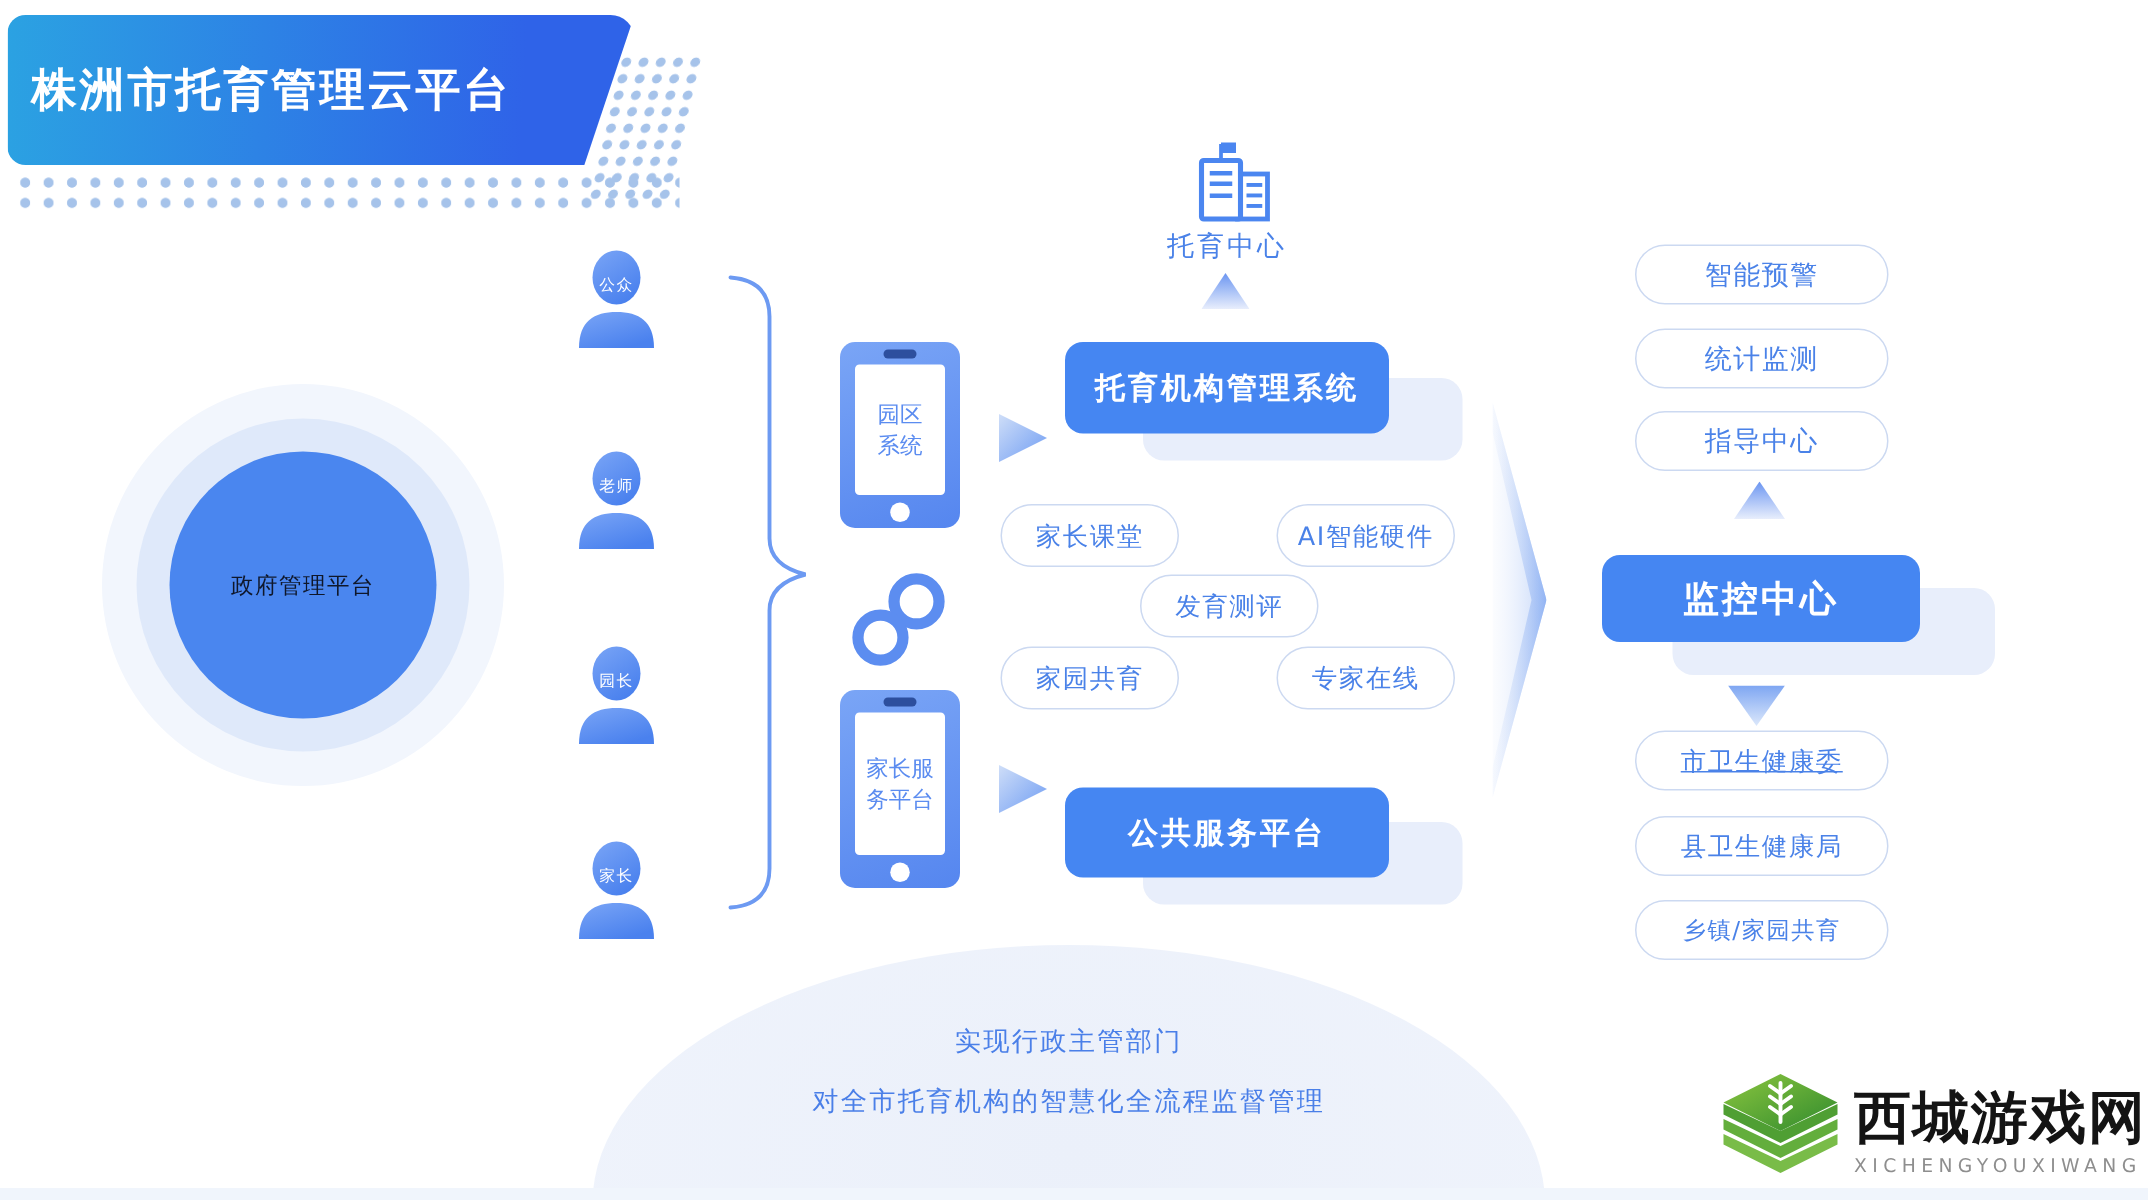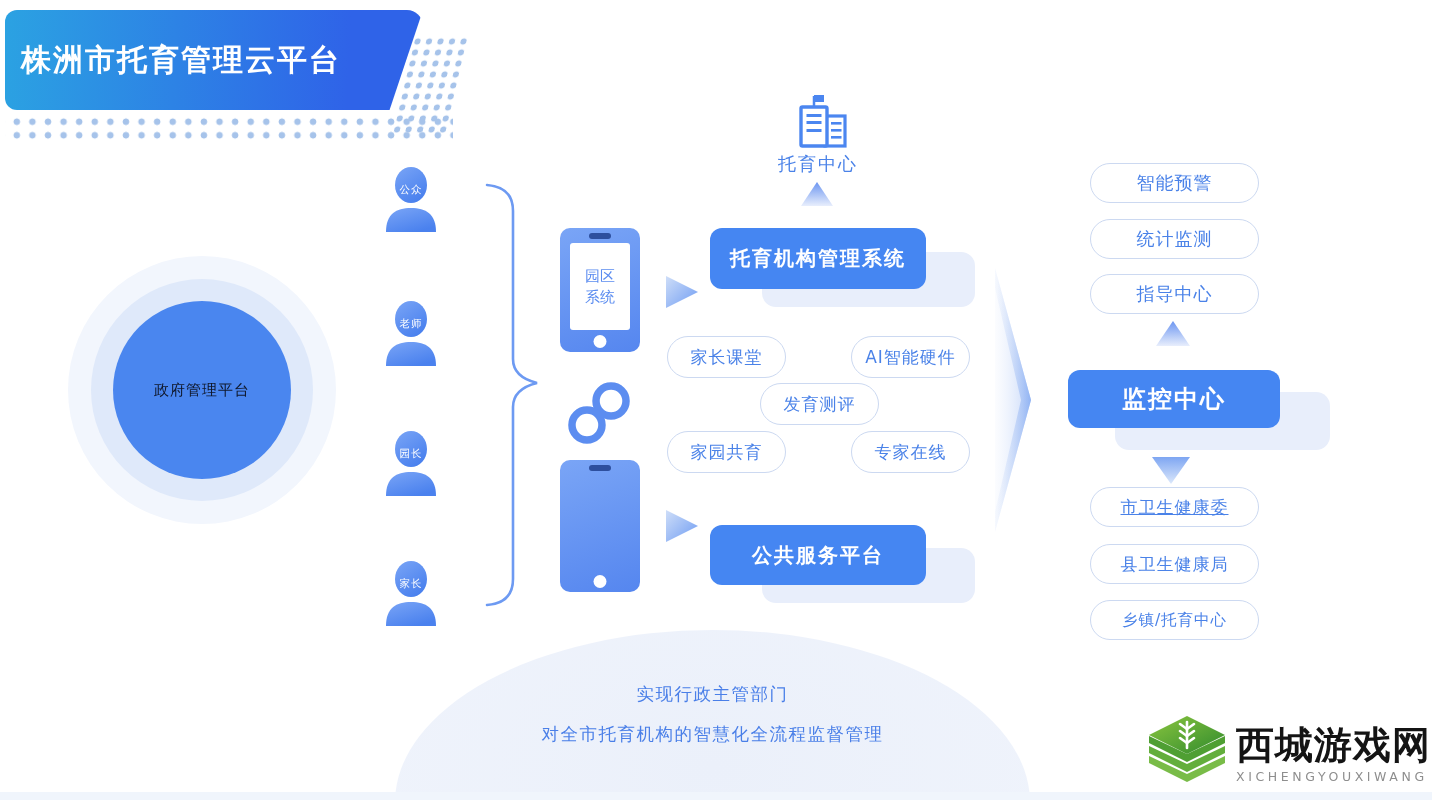--- a/index.html
+++ b/index.html
@@ -156,20 +156,22 @@
 
   <svg class="abs" style="left:563px;top:374px;" width="72" height="78" viewBox="0 0 72 78">
     <g transform="rotate(45 36 39)" fill="none" stroke="#5c8df0" stroke-width="7.5">
       <rect x="21" y="7" width="30" height="30" rx="15"></rect>
       <rect x="21" y="41" width="30" height="30" rx="15"></rect>
     </g>
   </svg>
 
   <div class="abs phone" style="left:560px;top:460px;width:80px;height:132px;">
     <div class="notch"></div>
+    <div class="screen">家长服
+务平台</div>
     <div class="home"></div>
   </div>
 
   <svg class="abs" style="left:666px;top:276px;" width="32" height="32" viewBox="0 0 32 32">
     <polygon points="0,0 32,16 0,32" fill="url(#chevg)"></polygon>
   </svg>
   <svg class="abs" style="left:666px;top:510px;" width="32" height="32" viewBox="0 0 32 32">
     <polygon points="0,0 32,16 0,32" fill="url(#chevg)"></polygon>
   </svg>
 
@@ -217,21 +219,21 @@
 
   <div class="abs echo" style="left:1115px;top:392px;width:215px;height:58px;"></div>
   <div class="abs bluebox" style="left:1068px;top:370px;width:212px;height:58px;font-size:24px;">监控中心</div>
 
   <svg class="abs" style="left:1152px;top:457px;" width="38" height="27" viewBox="0 0 38 27">
     <polygon points="0,0 38,0 19,27" fill="url(#downg)"></polygon>
   </svg>
 
   <div class="abs pill" style="left:1090px;top:487px;width:167px;height:38px;font-size:17px;text-decoration:underline;">市卫生健康委</div>
   <div class="abs pill" style="left:1090px;top:544px;width:167px;height:38px;font-size:17px;">县卫生健康局</div>
-  <div class="abs pill" style="left:1090px;top:600px;width:167px;height:38px;font-size:15.5px;">乡镇/托育中心</div>
+  <div class="abs pill" style="left:1090px;top:600px;width:167px;height:38px;font-size:15.5px;">乡镇/家园共育</div>
 
   <div class="abs big-ellipse"></div>
   <div class="abs footer-text" style="top:682px;">实现行政主管部门</div>
   <div class="abs footer-text" style="top:722px;">对全市托育机构的智慧化全流程监督管理</div>
   <div class="abs bottom-strip"></div>
 
   <div class="abs watermark">
     <svg width="82" height="84" viewBox="0 0 82 84">
       <polygon points="41,42 79,24 79,31 41,50 3,31 3,24" fill="#4f9f33"></polygon>
       <polygon points="41,52 79,34 79,41 41,60 3,41 3,34" fill="#63ae3c"></polygon>

